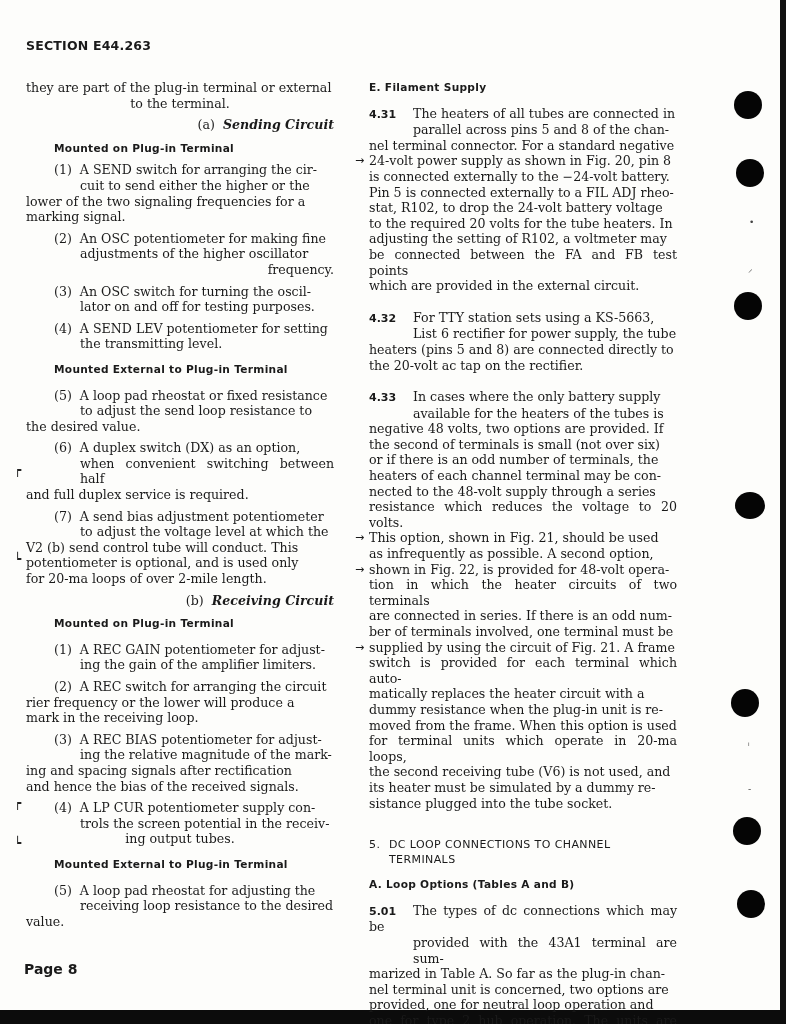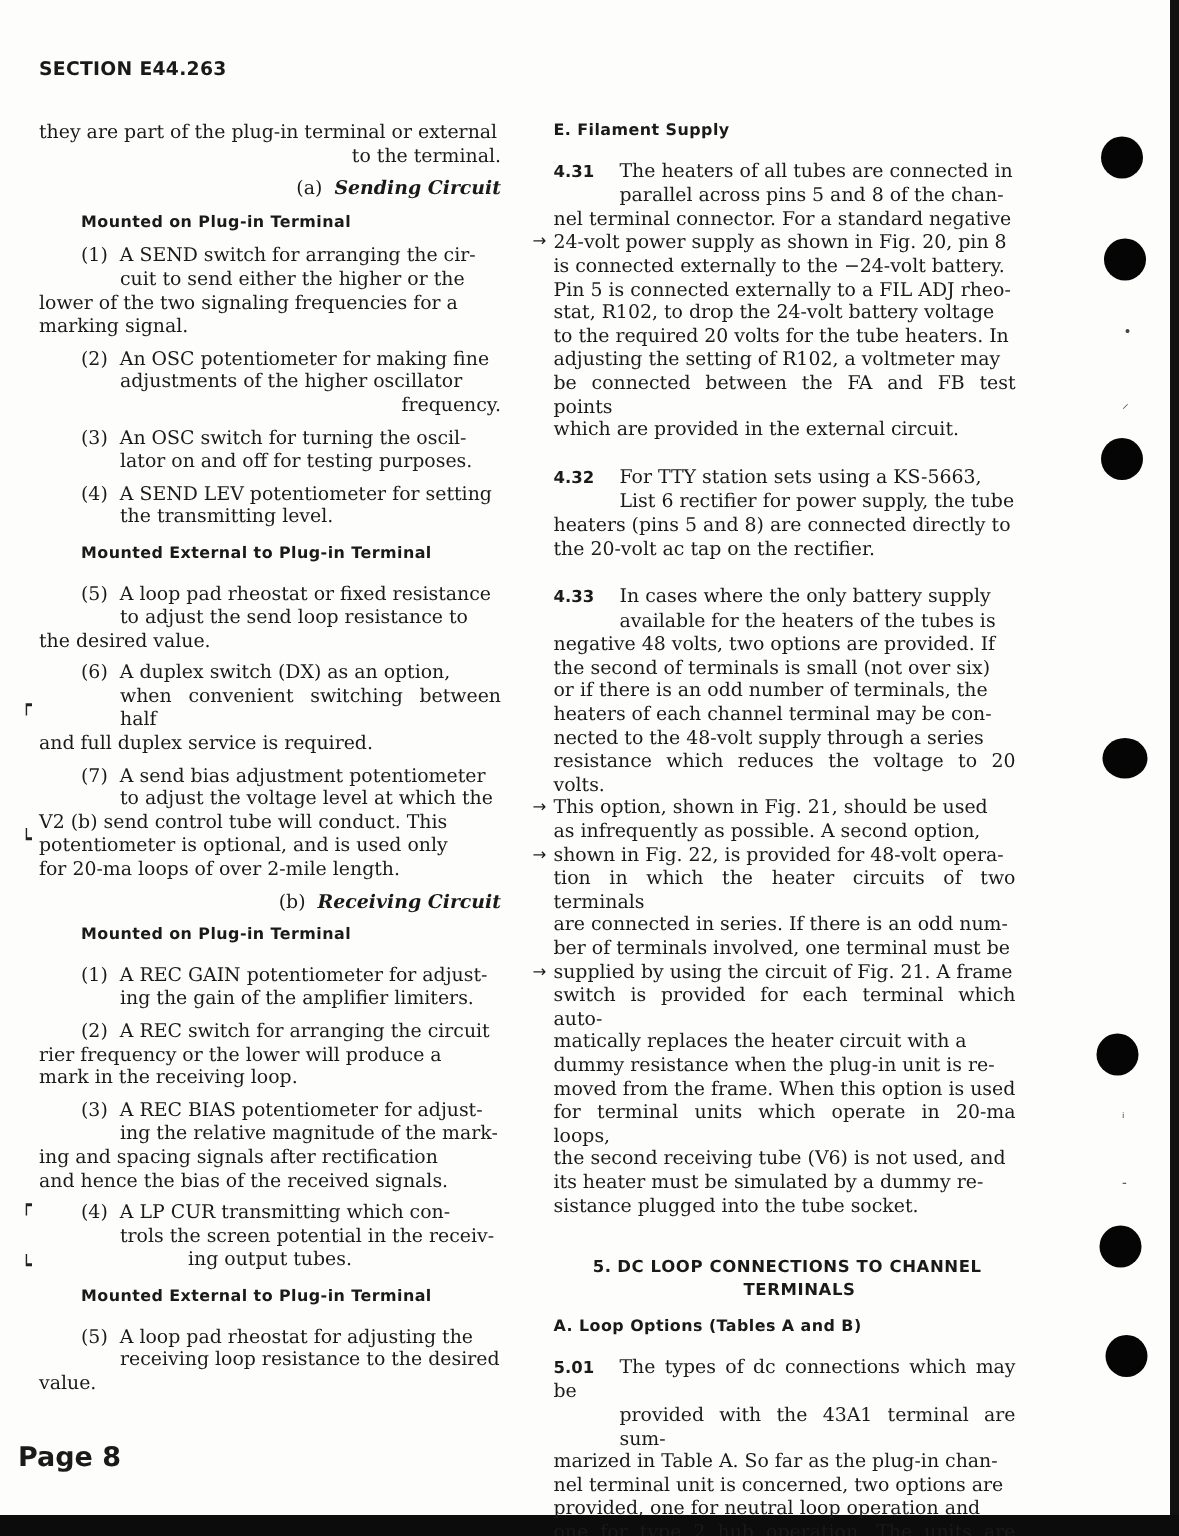--- a/index.html
+++ b/index.html
@@ -5,21 +5,21 @@
   html, body { margin: 0; padding: 0; }
   body {
     width: 786px; height: 1024px; position: relative; overflow: hidden;
     background: #fdfdfb; color: #1a1a1a;
     font-family: "DejaVu Serif", "Liberation Serif", serif;
   }
   .page-edge-right { position: absolute; top: 0; right: 0; width: 6px; height: 1024px; background: #111; }
   .page-edge-bottom { position: absolute; left: 0; bottom: 0; width: 786px; height: 14px; background: #0c0c0c; }
 
   .header { position: absolute; left: 26px; top: 38px; font-family: "DejaVu Sans", "Liberation Sans", sans-serif; font-weight: bold; font-size: 12.5px; letter-spacing: 0.2px; }
-  .footer { position: absolute; left: 12px; top: 961px; font-family: "DejaVu Sans", "Liberation Sans", sans-serif; font-weight: bold; font-size: 18px; }
+  .footer { position: absolute; left: 24px; top: 961px; font-family: "DejaVu Sans", "Liberation Sans", sans-serif; font-weight: bold; font-size: 14px; }
 
   .col { position: absolute; top: 80px; font-size: 12.6px; line-height: 15.6px; }
   .col-left { left: 26px; width: 308px; }
   .col-right { left: 369px; width: 308px; }
 
   p { margin: 0; text-align: justify; }
   .gap-s { height: 6px; }
   .gap-m { height: 10px; }
   .gap-l { height: 26px; }
 
@@ -35,21 +35,21 @@
   .para-first { display: block; }
   .para-second { display: block; padding-left: 44px; }
 
   .rev-arrow { position: absolute; left: -14px; font-family: "DejaVu Sans", sans-serif; font-size: 11px; }
   .line { display: block; position: relative; }
 
   .change-bar { position: absolute; left: 14px; font-family: "DejaVu Sans", sans-serif; font-weight: bold; font-size: 12px; color: #222; }
 
   .hole { position: absolute; width: 28px; height: 28px; border-radius: 50%; background: #050505; }
   .speck { position: absolute; font-size: 9px; color: #444; font-family: "DejaVu Sans", sans-serif; }
-  .section-head { font-family: "DejaVu Sans", "Liberation Sans", sans-serif; font-weight: bold; font-size: 11px; letter-spacing: 0.4px; line-height: 15px; text-align: center; }
+  .section-head { font-family: "DejaVu Sans", "Liberation Sans", sans-serif; font-weight: normal; font-size: 11px; letter-spacing: 0.4px; line-height: 15px; }
   .section-head .num { display: inline-block; width: 20px; }
   .section-head .cont2 { display: block; padding-left: 20px; }
 </style>
 </head>
 <body>
 
 <div class="page-edge-right"></div>
 <div class="page-edge-bottom"></div>
 
 <div class="header">SECTION E44.263</div>
@@ -68,21 +68,21 @@
 <span class="speck" style="left:748px; top:784px;">-</span>
 
 <span class="change-bar" style="top:463px;">┍</span>
 <span class="change-bar" style="top:552px;">┕</span>
 <span class="change-bar" style="top:796px;">┍</span>
 <span class="change-bar" style="top:836px;">┕</span>
 
 <div class="col col-left">
   <p>
     <span class="line">they are part of the plug-in terminal or external</span>
-    <span class="line" style="text-align:right">to the terminal.</span>
+    <span class="line" style="text-align:center">to the terminal.</span>
   </p>
 
   <div class="circuit-head">
     <span>(a)</span>&nbsp;
     <em>Sending Circuit</em>
   </div>
 
   <div class="sans-head sub-indent">Mounted on Plug-in Terminal</div>
   <div class="gap-s"></div>
 
@@ -163,21 +163,21 @@
   <div class="item">
     <p><span>(3)</span>&nbsp; <span>A REC BIAS potentiometer for adjust-</span></p>
     <p style="padding-left:26px"><span>ing the relative magnitude of the mark-</span></p>
     <p class="cont">
         <span class="line">ing and spacing signals after rectification</span>
         <span class="line">and hence the bias of the received signals.</span>
       </p>
   </div>
   <div class="gap-s"></div>
   <div class="item">
-    <p><span>(4)</span>&nbsp; <span>A LP CUR transmitting which con-</span></p>
+    <p><span>(4)</span>&nbsp; <span>A LP CUR potentiometer supply con-</span></p>
     <p style="padding-left:26px"><span>trols the screen potential in the receiv-</span></p>
     <p class="cont" style="text-align:center"><span>ing output tubes.</span></p>
   </div>
   <div class="gap-m"></div>
 
   <div class="sans-head sub-indent">Mounted External to Plug-in Terminal</div>
   <div class="gap-m"></div>
 
   <div class="item">
     <p><span>(5)</span>&nbsp; <span>A loop pad rheostat for adjusting the</span></p>

